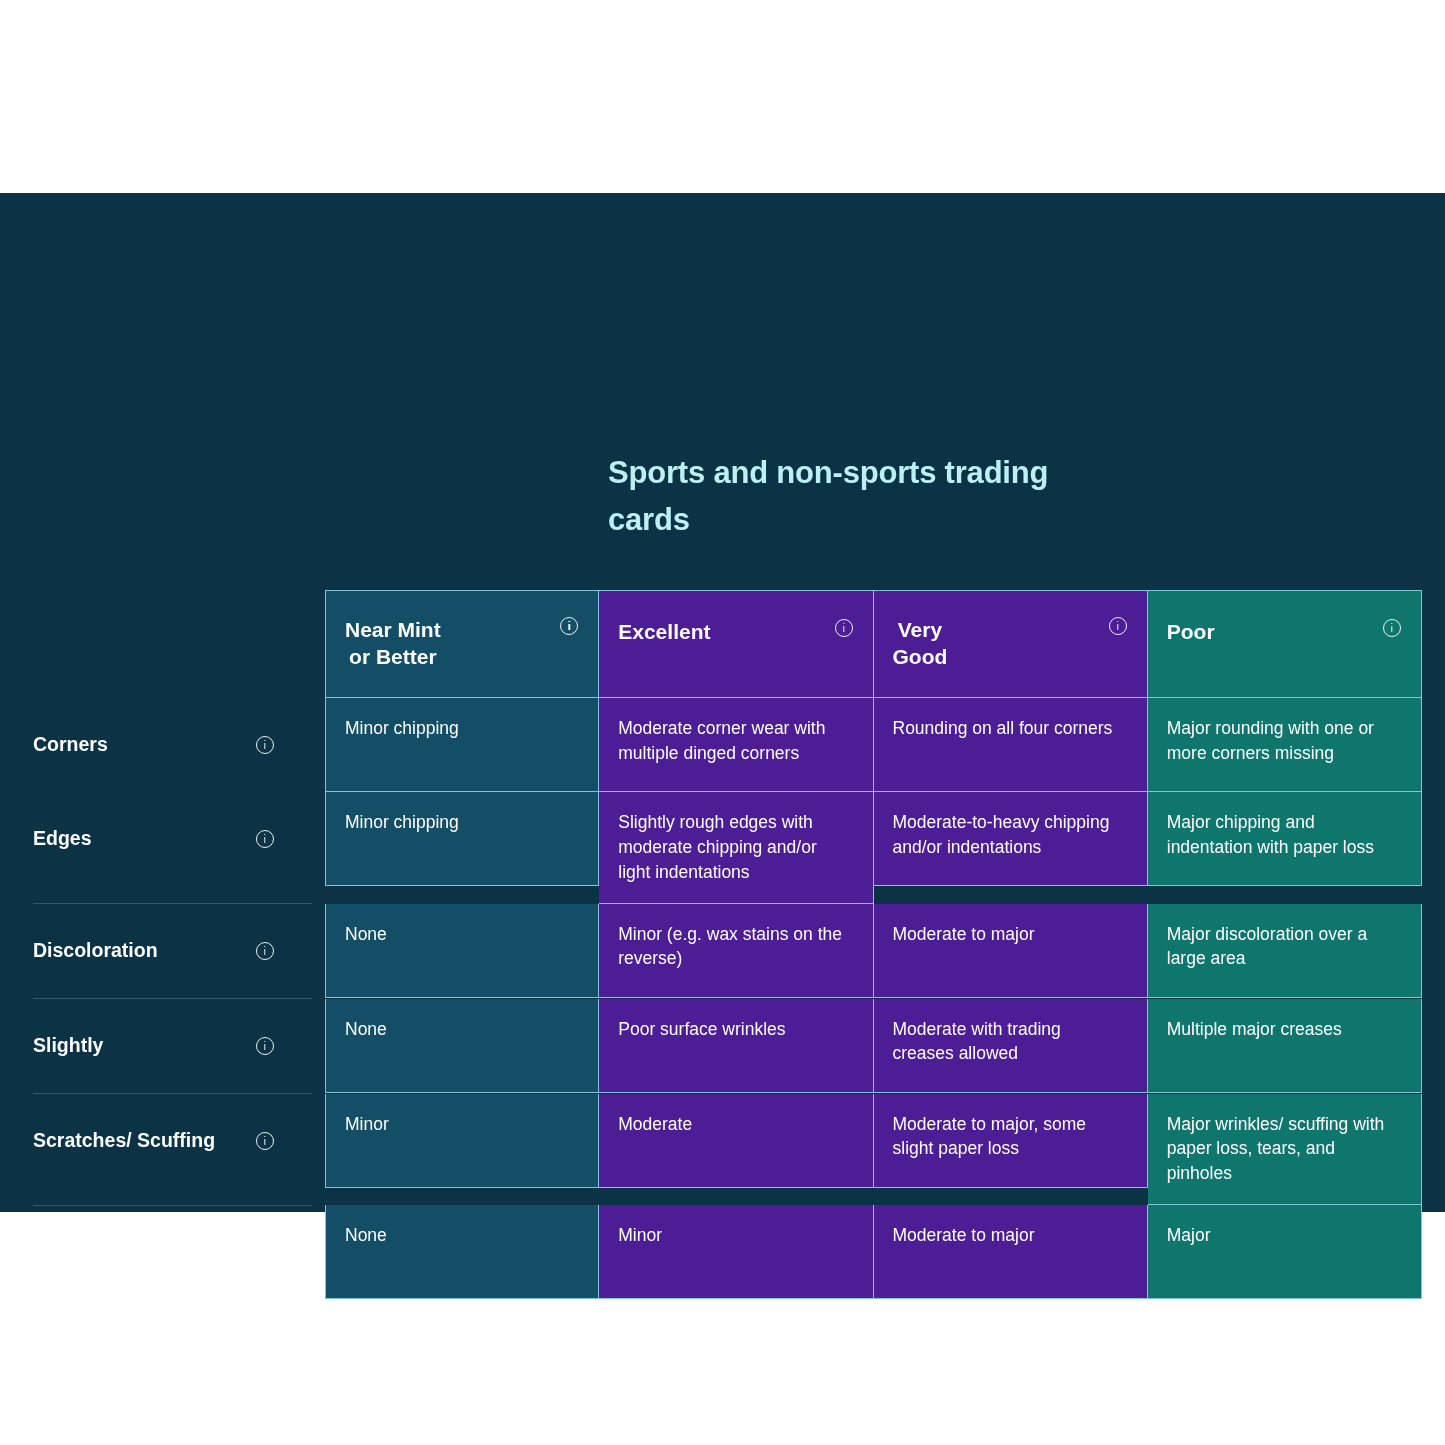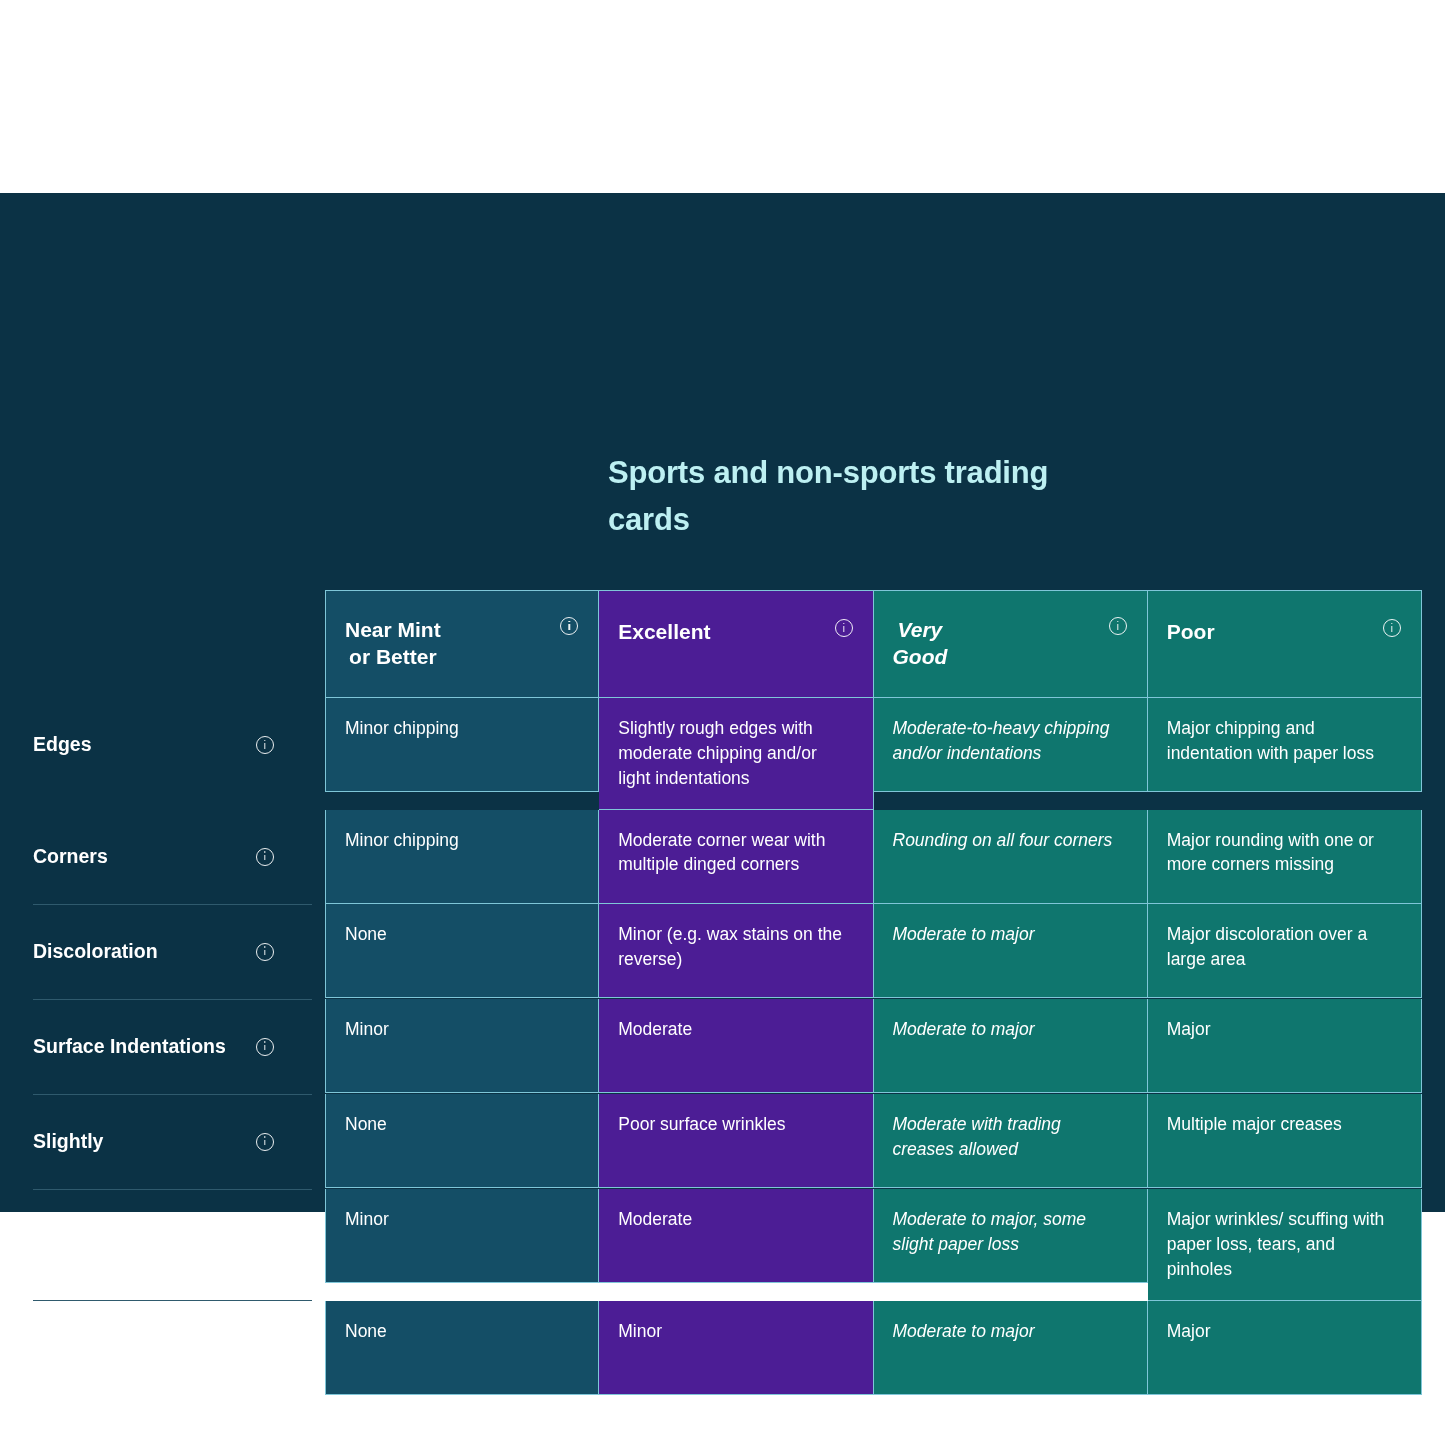--- a/index.html
+++ b/index.html
@@ -80,21 +80,21 @@
     padding: 18px 20px 18px 19px;
     color: #ffffff;
     font-size: 17.5px;
     line-height: 1.42;
     border-right: 1px solid #7fc6d8;
     border-bottom: 1px solid #7fc6d8;
     min-height: 94px;
   }
   .c1 .cell { background: #144e66; border-left: 1px solid #7fc6d8; }
   .c2 .cell { background: #4c1d95; }
-  .c3 .cell { background: #0f766e; font-style: italic; }
+  .c3 .cell { background: #4c1d95; }
   .c4 .cell { background: #0f766e; }
   thead .cell {
     border-top: 1px solid #7fc6d8;
     font-weight: bold;
     font-size: 21px;
     line-height: 1.28;
     padding-top: 26px;
     min-height: 108px;
     position: relative;
   }
@@ -184,20 +184,42 @@
               </div>
             </div>
           </th>
         </tr>
       </thead>
       <tbody>
 
         <tr>
           <td class="rowhead">
             <div class="rowhead-inner">
+              <span class="lbl">Corners</span>
+              <span class="info"></span>
+            </div>
+          </td>
+          <td class="gap"></td>
+          <td class="col c1">
+              <div class="cell">Minor chipping</div>
+            </td>
+          <td class="col c2">
+              <div class="cell">Moderate corner wear with multiple dinged corners</div>
+            </td>
+          <td class="col c3">
+              <div class="cell">Rounding on all four corners</div>
+            </td>
+          <td class="col c4">
+              <div class="cell">Major rounding with one or more corners missing</div>
+            </td>
+        </tr>
+
+        <tr>
+          <td class="rowhead">
+            <div class="rowhead-inner">
               <span class="lbl">Edges</span>
               <span class="info"></span>
             </div>
           </td>
           <td class="gap"></td>
           <td class="col c1">
               <div class="cell">Minor chipping</div>
             </td>
           <td class="col c2">
               <div class="cell">Slightly rough edges with moderate chipping and/or light indentations</div>
@@ -206,82 +228,39 @@
               <div class="cell">Moderate-to-heavy chipping and/or indentations</div>
             </td>
           <td class="col c4">
               <div class="cell">Major chipping and indentation with paper loss</div>
             </td>
         </tr>
 
         <tr>
           <td class="rowhead">
             <div class="rowhead-inner">
-              <span class="lbl">Corners</span>
-              <span class="info"></span>
-            </div>
-          </td>
-          <td class="gap"></td>
-          <td class="col c1">
-              <div class="cell">Minor chipping</div>
-            </td>
-          <td class="col c2">
-              <div class="cell">Moderate corner wear with multiple dinged corners</div>
-            </td>
-          <td class="col c3">
-              <div class="cell">Rounding on all four corners</div>
-            </td>
-          <td class="col c4">
-              <div class="cell">Major rounding with one or more corners missing</div>
-            </td>
-        </tr>
-
-        <tr>
-          <td class="rowhead">
-            <div class="rowhead-inner">
               <span class="lbl">Discoloration</span>
               <span class="info"></span>
             </div>
           </td>
           <td class="gap"></td>
           <td class="col c1">
               <div class="cell">None</div>
             </td>
           <td class="col c2">
               <div class="cell">Minor (e.g. wax stains on the reverse)</div>
             </td>
           <td class="col c3">
               <div class="cell">Moderate to major</div>
             </td>
           <td class="col c4">
               <div class="cell">Major discoloration over a large area</div>
             </td>
         </tr>
 
-        <tr>
-          <td class="rowhead">
-            <div class="rowhead-inner">
-              <span class="lbl">Surface Indentations</span>
-              <span class="info"></span>
-            </div>
-          </td>
-          <td class="gap"></td>
-          <td class="col c1">
-              <div class="cell">Minor</div>
-            </td>
-          <td class="col c2">
-              <div class="cell">Moderate</div>
-            </td>
-          <td class="col c3">
-              <div class="cell">Moderate to major</div>
-            </td>
-          <td class="col c4">
-              <div class="cell">Major</div>
-            </td>
-        </tr>
 
         <tr>
           <td class="rowhead">
             <div class="rowhead-inner">
               <span class="lbl">Slightly</span>
               <span class="info"></span>
             </div>
           </td>
           <td class="gap"></td>
           <td class="col c1">

